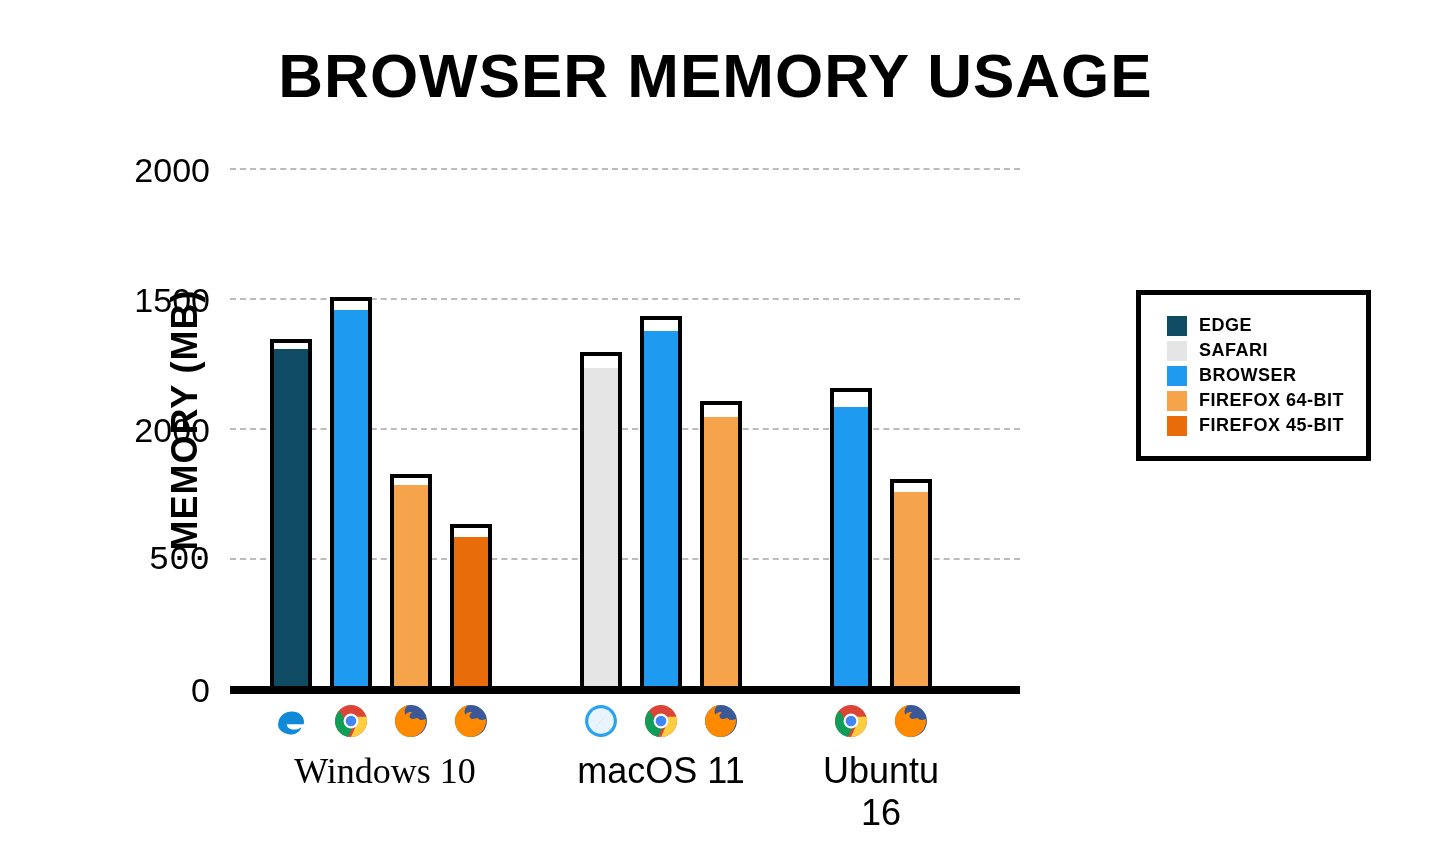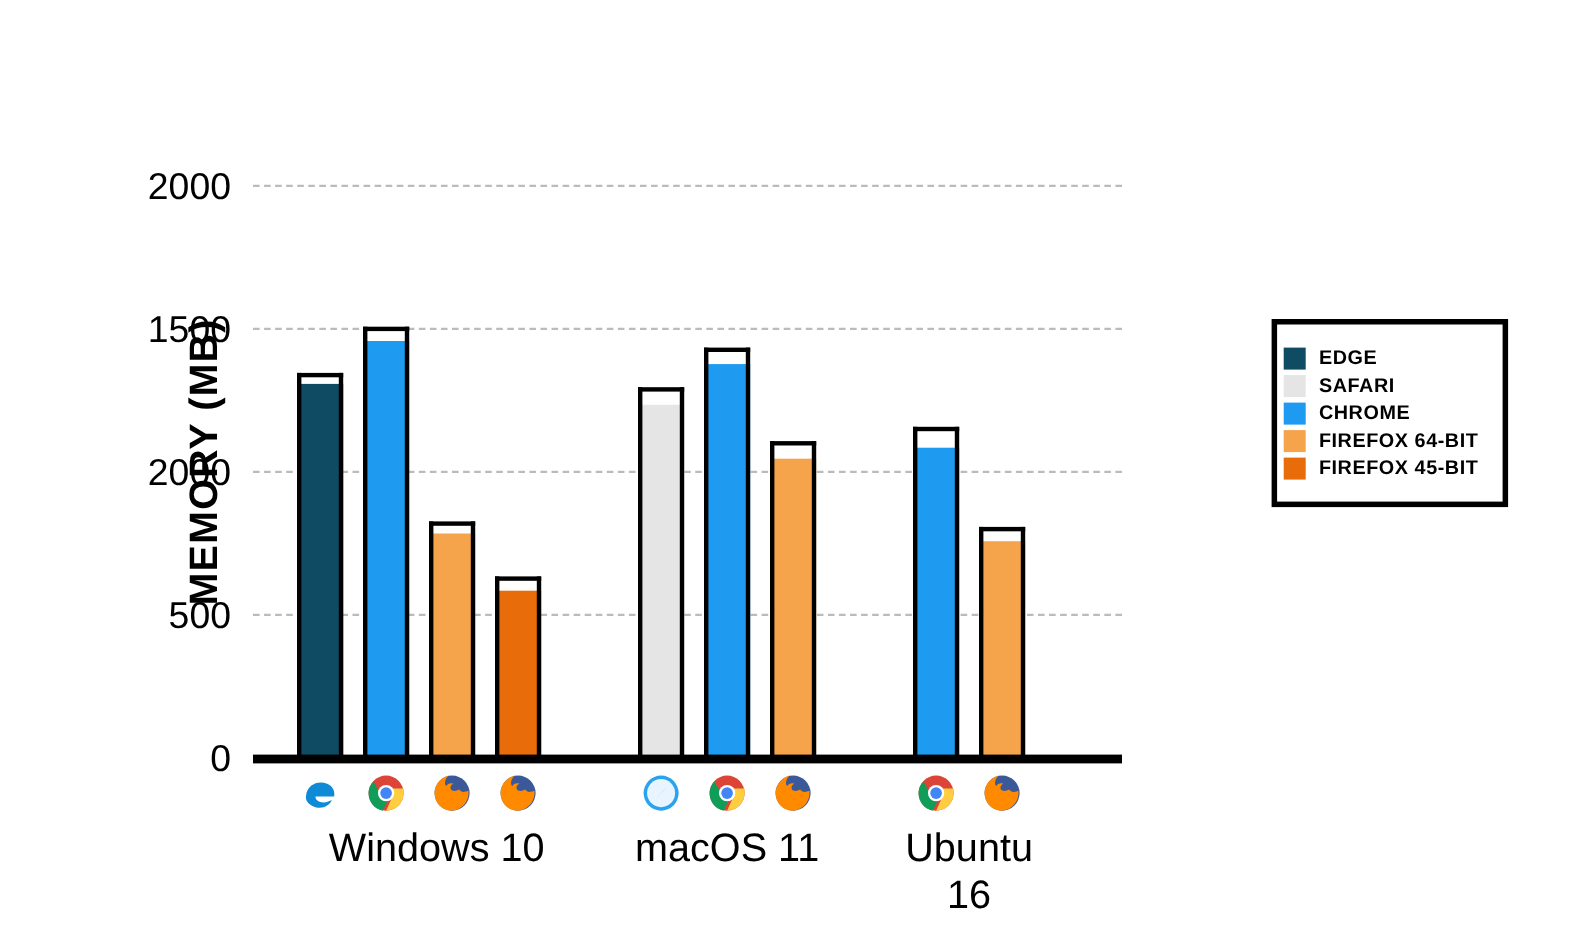--- a/index.html
+++ b/index.html
@@ -111,21 +111,21 @@
     font-size: 36px;
     font-weight: 400;
     text-align: center;
     font-stretch: condensed;
   }
   .legend {
     position: absolute;
     right: 60px;
     top: 290px;
     border: 5px solid #000;
-    padding: 16px 22px 16px 6px;
+    padding: 16px 22px 16px 26px;
     background: #fff;
     z-index: 10;
   }
   .legend-row {
     display: flex;
     align-items: center;
     gap: 12px;
     margin: 4px 0;
   }
   .legend-swatch {
@@ -145,35 +145,36 @@
     height: 100%;
     border-radius: 50%;
     display: block;
   }
 </style>
 </head>
 <body>
 
 <div class="chart-wrap">
 
+  <div class="title">BROWSER MEMORY USAGE</div>
   <div class="ylabel">MEMORY (MB)</div>
 
   <div class="plot">
 
     <div class="gridline" style="bottom:100%;"></div>
     <div class="ytick" style="bottom:100%; transform: translateY(50%); margin-left: 36px;">2000</div>
 
     <div class="gridline" style="bottom:75%;"></div>
     <div class="ytick" style="bottom:75%; transform: translateY(50%);">1500</div>
 
     <div class="gridline" style="bottom:50%;"></div>
     <div class="ytick" style="bottom:50%; transform: translateY(50%);">2000</div>
 
     <div class="gridline" style="bottom:25%;"></div>
-    <div class="ytick" style="bottom:25%; transform: translateY(50%);">500</div>
+    <div class="ytick" style="bottom:25%; transform: translateY(50%); font-family: Liberation Mono, monospace;">500</div>
 
     <div class="ytick" style="bottom:0; transform: translateY(50%);">0</div>
 
     <div class="group" style="left:40px; width:260px;">
 
       <div class="barwrap" style="left:0px;">
         <div class="fill" style="height:340.6px; background:#0f4c64;"></div>
         <div class="outline" style="height:351.0px;"></div>
         <span class="xicon">
           <svg class="bicon" viewBox="0 0 32 32">
@@ -212,21 +213,21 @@
       <div class="barwrap" style="left:180px;">
         <div class="fill" style="height:153.4px; background:#e86c0a;"></div>
         <div class="outline" style="height:166.4px;"></div>
         <span class="xicon">
           <svg class="bicon" viewBox="0 0 32 32">
               <circle cx="16" cy="16" r="15" fill="#3b5998"></circle>
               <path d="M30 14c1 9-6 17-15 17C7 31 1 24 1 16 1 9 6 3 13 1c-3 3-4 7-2 9 1-2 4-3 6-2-2 1-3 3-2 5 2 2 5 1 7 0 2 3 5 2 8 1z" fill="#ff8a00"></path>
             </svg>
         </span>
       </div>
-      <div class="xlabel" style="left:16px; width:222px;">Windows 10</div>
+      <div class="xlabel" style="left:4px; width:222px;font-family:Liberation Serif, serif;">Windows 10</div>
     </div>
 
     <div class="group" style="left:350px; width:200px;">
 
       <div class="barwrap" style="left:0px;">
         <div class="fill" style="height:322.4px; background:#e5e5e5;"></div>
         <div class="outline" style="height:338.0px;"></div>
         <span class="xicon">
           <svg class="bicon" viewBox="0 0 32 32">
               <circle cx="16" cy="16" r="15" fill="#2aa3ef"></circle>
@@ -300,21 +301,21 @@
     <div class="legend-row">
       <span class="legend-swatch" style="background:#0f4c64"></span>
       <span class="legend-label">EDGE</span>
     </div>
     <div class="legend-row">
       <span class="legend-swatch" style="background:#e5e5e5"></span>
       <span class="legend-label">SAFARI</span>
     </div>
     <div class="legend-row">
       <span class="legend-swatch" style="background:#1e9bf0"></span>
-      <span class="legend-label">CHROME</span>
+      <span class="legend-label">BROWSER</span>
     </div>
     <div class="legend-row">
       <span class="legend-swatch" style="background:#f6a44b"></span>
       <span class="legend-label">FIREFOX 64-BIT</span>
     </div>
     <div class="legend-row">
       <span class="legend-swatch" style="background:#e86c0a"></span>
       <span class="legend-label">FIREFOX 45-BIT</span>
     </div>
   </div>

